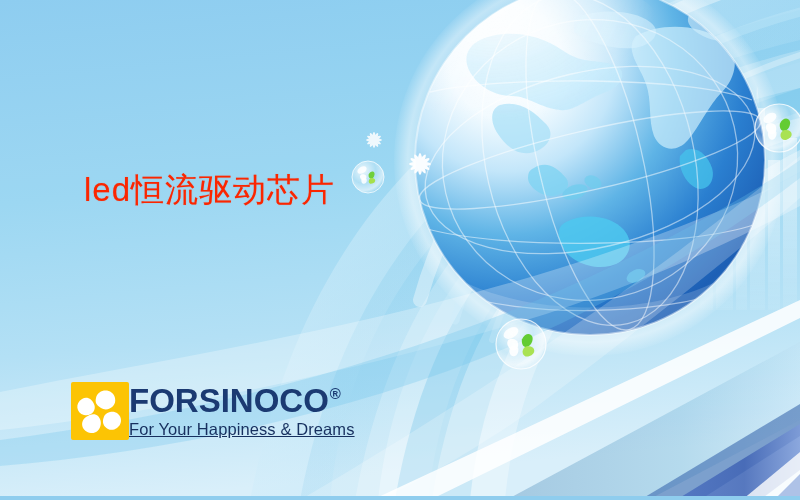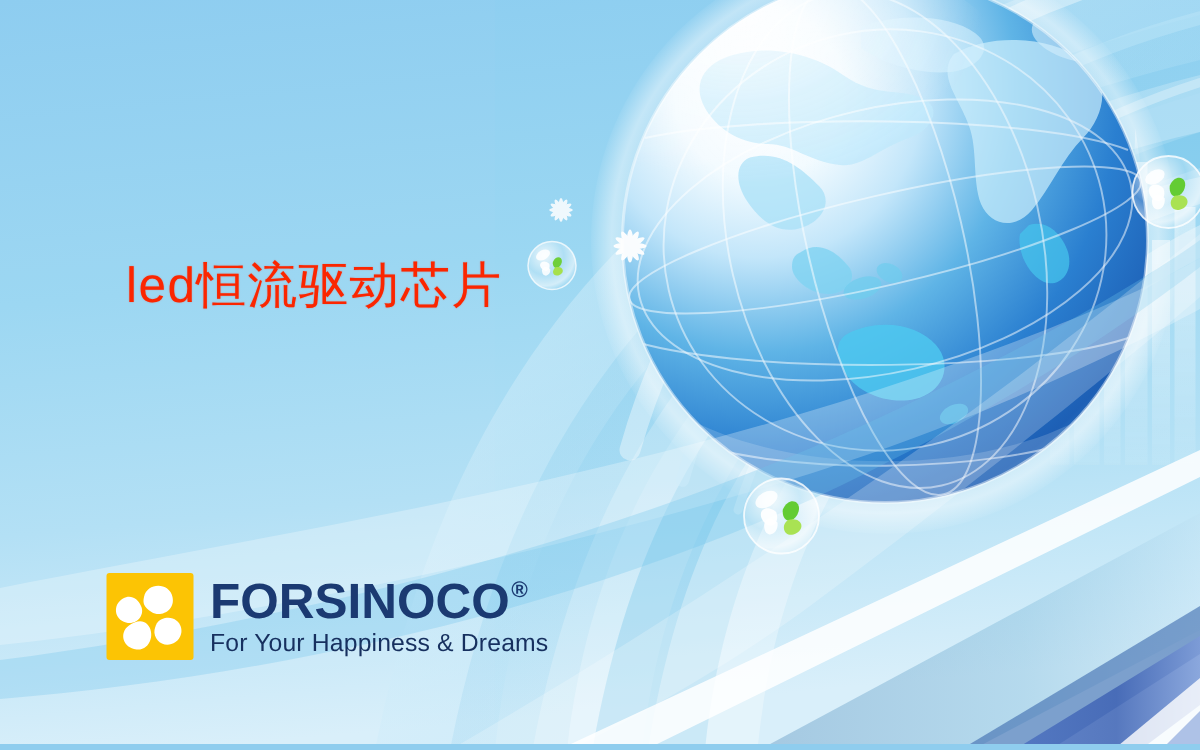--- a/index.html
+++ b/index.html
@@ -33,21 +33,21 @@
     white-space:nowrap;
     text-shadow:0 0 1px rgba(251,38,0,.4);
   }
   .headline .l1 { display:block; }
   .headline .l2 { display:block; padding-left:15px; }
 
   
   .logo {
     position:absolute;
     left:71px; top:382px;
-    display:flex; align-items:center; gap:11px;
+    display:flex; align-items:center; 
   }
   .logo-mark {
     width:58px; height:58px;
     background:#fcc404;
     border-radius:2px;
     position:relative; flex:0 0 auto;
   }
   .logo-mark svg { position:absolute; inset:0; width:58px; height:58px; }
 
   .logo-text { display:flex; flex-direction:column; line-height:1; }
@@ -59,20 +59,21 @@
     display:flex; align-items:flex-start;
     font-family:"Liberation Sans", sans-serif;
   }
   .brand .reg { font-size:15px; line-height:1; margin-top:2px; margin-left:1px; }
   .tagline {
     font-size:16.5px;
     color:#17305f;
     margin-top:4px;
     letter-spacing:0.1px;
     font-family:"Liberation Sans", sans-serif;
+    text-decoration:underline;
   }
 </style>
 </head>
 <body>
 
 <div class="banner">
 
   <div class="art">
     <svg viewBox="0 0 800 500" xmlns="http://www.w3.org/2000/svg">
       <defs>

